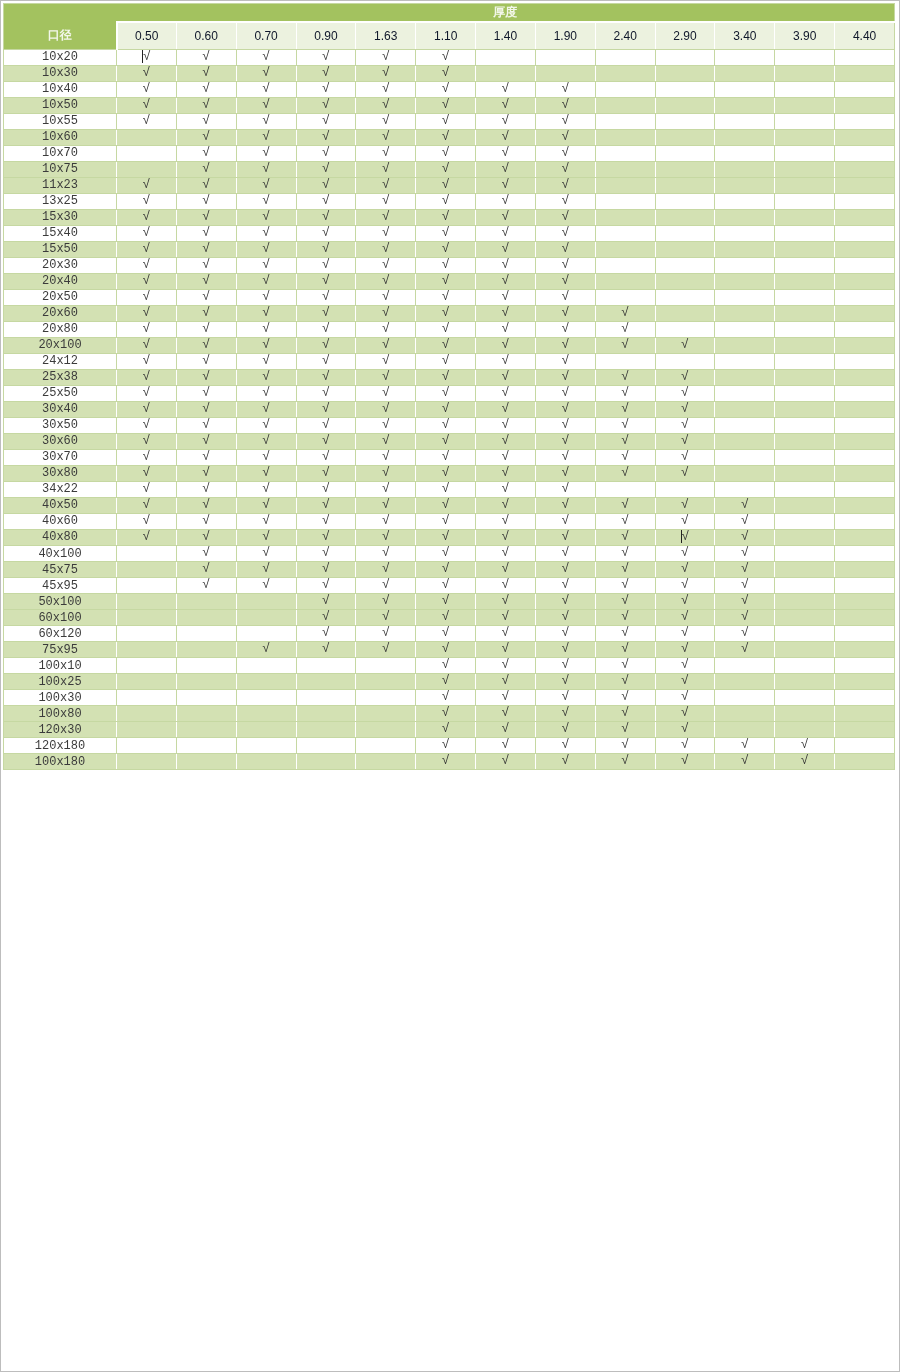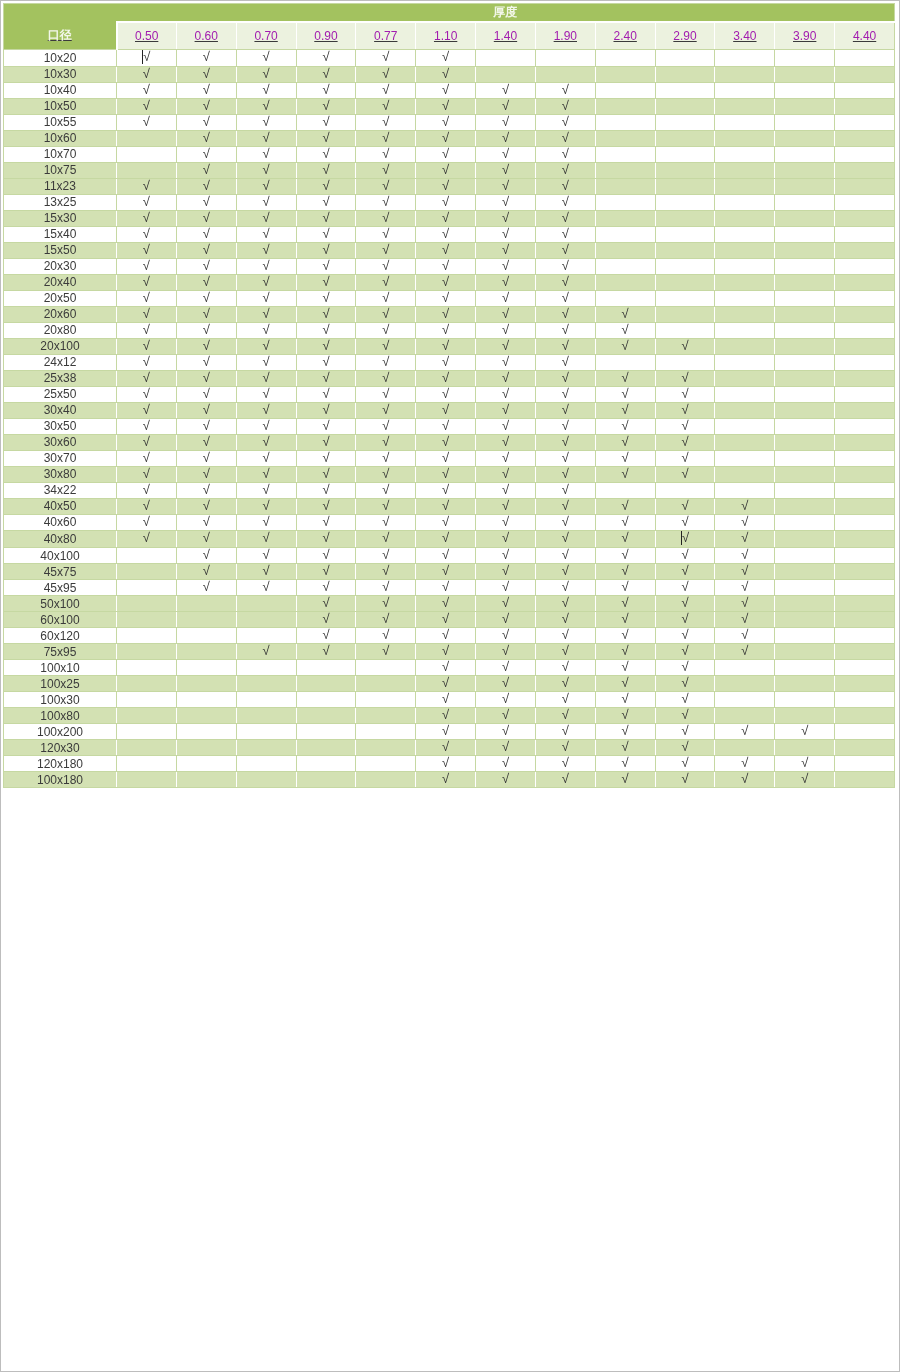--- a/index.html
+++ b/index.html
@@ -48,38 +48,38 @@
     background: var(--header-green);
     border: none;
   }
   th.band {
     background: var(--header-green);
     color: var(--header-text);
     font-weight: bold;
     border-bottom: 2px solid #fff;
   }
   
-  tr.subheader-row { height: 27px; text-decoration: underline; }
+  tr.subheader-row { height: 27px; }
   th.corner {
     background: var(--header-green);
     color: var(--header-text);
     font-weight: bold;
     border-right: 2px solid #fff;
     border-bottom: 1px solid var(--grid-line);
   }
   th.thick {
     background: var(--subheader-bg);
-    color: #a21caf;
+    color: #0f172a;
     font-weight: normal;
     border-right: 1px solid #fff;
     border-bottom: 1px solid var(--grid-line);
   }
   th.thick:last-child { border-right: 1px solid var(--grid-line); }
   
-  tbody tr { height: 14px; }
+  tbody tr { height: 14px; font-family: Liberation Mono, monospace; }
   tbody td {
     border-right: 1px solid var(--grid-line);
     border-bottom: 1px solid var(--grid-line);
     background: var(--row-white);
   }
   tbody tr.green td {
     background: var(--stripe-green);
     border-right-color: rgba(255,255,255,0.85);
   }
   tbody tr.green td:last-child { border-right-color: var(--grid-line); }
@@ -112,21 +112,21 @@
         <th class="band-corner"></th>
         <th class="band" colspan="13">厚度</th>
       </tr>
       <tr class="subheader-row" id="thickness-header-row">
         <th class="corner">口径</th>
 
       <th class="thick">0.50</th>
           <th class="thick">0.60</th>
           <th class="thick">0.70</th>
           <th class="thick">0.90</th>
-          <th class="thick">0.77</th>
+          <th class="thick">1.63</th>
           <th class="thick">1.10</th>
           <th class="thick">1.40</th>
           <th class="thick">1.90</th>
           <th class="thick">2.40</th>
           <th class="thick">2.90</th>
           <th class="thick">3.40</th>
           <th class="thick">3.90</th>
           <th class="thick">4.40</th>
         </tr>
     </thead>
@@ -797,36 +797,20 @@
           <td></td>
           <td><span class="check">√</span></td>
           <td><span class="check">√</span></td>
           <td><span class="check">√</span></td>
           <td><span class="check">√</span></td>
           <td><span class="check">√</span></td>
           <td></td>
           <td></td>
           <td></td>
         </tr>
-        <tr class="white">
-          <td class="size">100x200</td>
-          <td></td>
-          <td></td>
-          <td></td>
-          <td></td>
-          <td></td>
-          <td><span class="check">√</span></td>
-          <td><span class="check">√</span></td>
-          <td><span class="check">√</span></td>
-          <td><span class="check">√</span></td>
-          <td><span class="check">√</span></td>
-          <td><span class="check">√</span></td>
-          <td><span class="check">√</span></td>
-          <td></td>
-        </tr>
         <tr class="green">
           <td class="size">120x30</td>
           <td></td>
           <td></td>
           <td></td>
           <td></td>
           <td></td>
           <td><span class="check">√</span></td>
           <td><span class="check">√</span></td>
           <td><span class="check">√</span></td>

